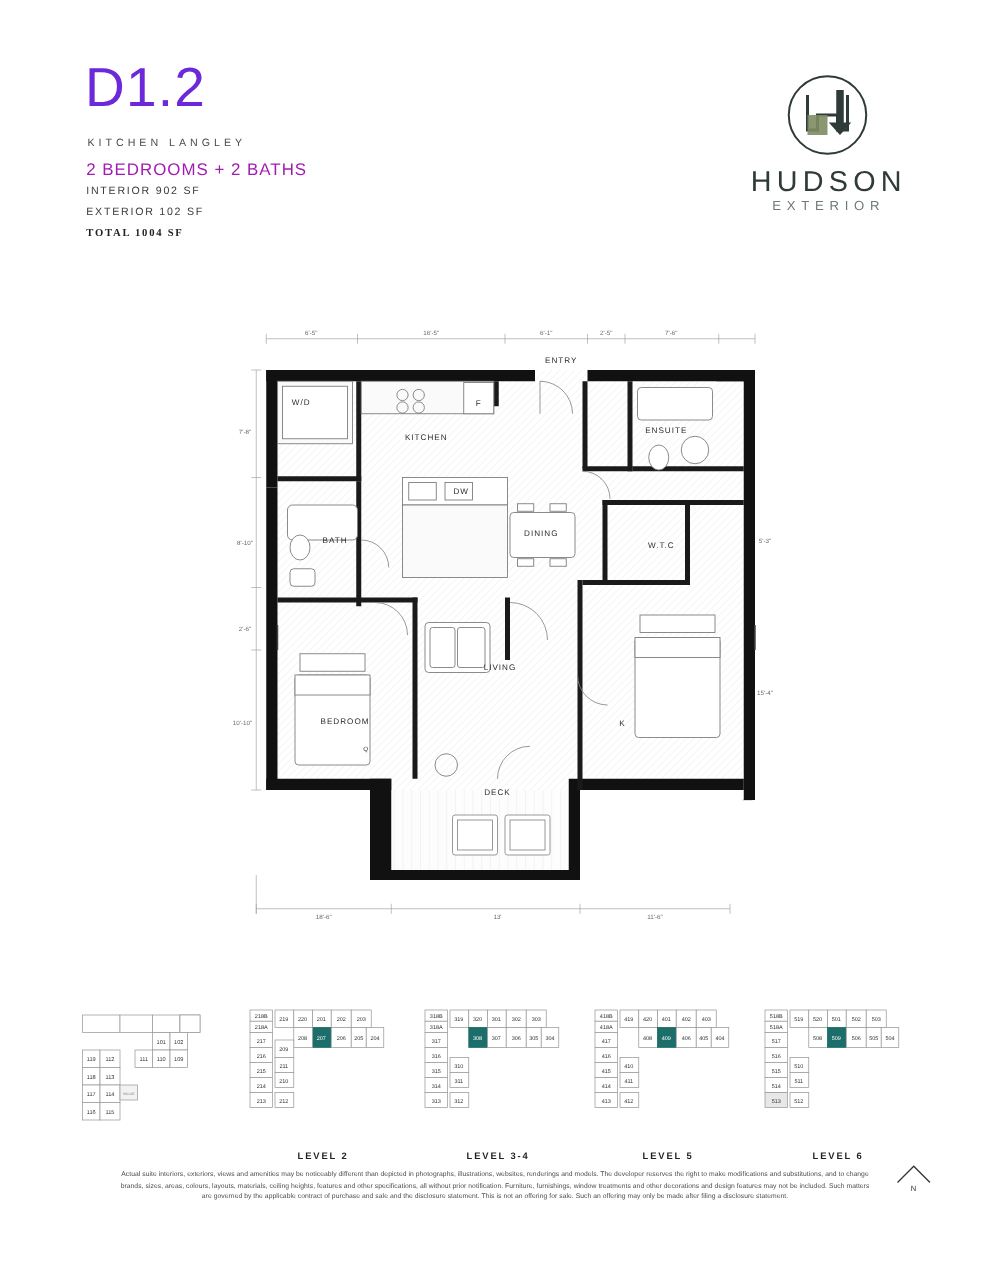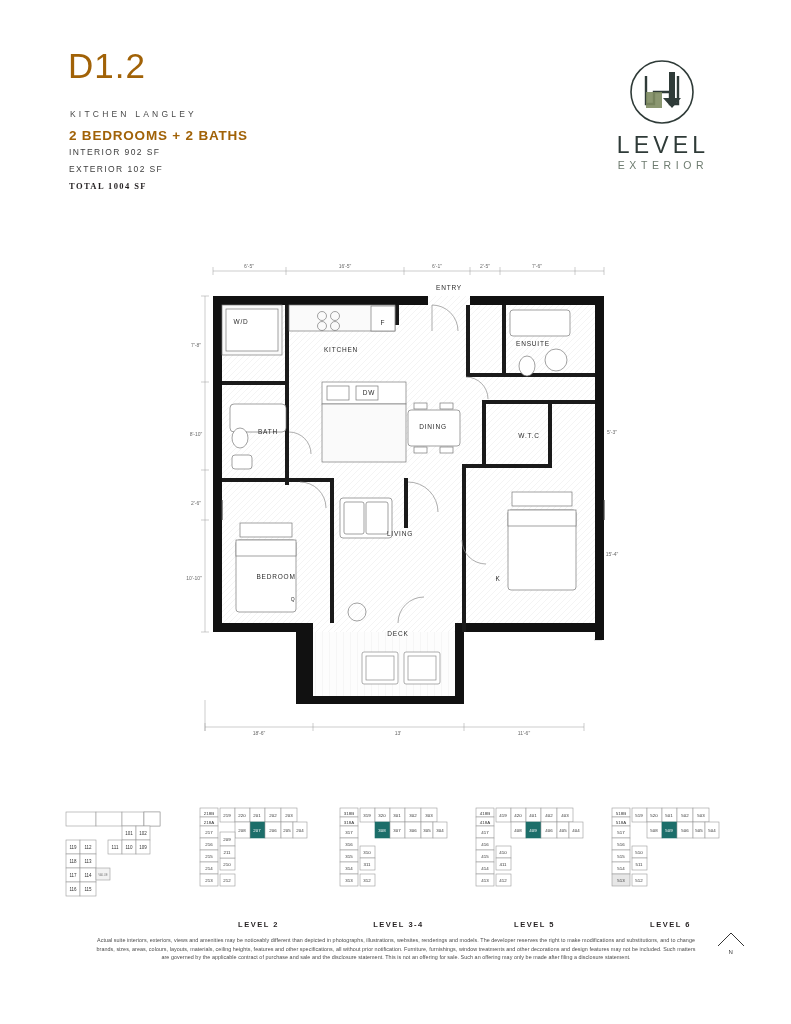--- a/index.html
+++ b/index.html
@@ -11,30 +11,30 @@
     color: #231f20;
     position: relative;
     overflow: hidden;
   }
   .page { position: relative; width: 791px; height: 1024px; }
 
   
   .header { position:absolute; left:0; top:0; width:791px; height:230px; }
   .plan-code {
     position:absolute; left:68px; top:46px;
-    font-size:35px; letter-spacing:1px; font-weight:300; color:#a16207;
+    font-size:44px; letter-spacing:1px; font-weight:300; color:#6d28d9;
     font-family:"Liberation Sans", sans-serif;
   }
   .plan-sub {
     position:absolute; left:70px; top:109px;
     font-size:8.5px; letter-spacing:3.2px; color:#4a4a4a; font-weight:400;
   }
   .plan-beds {
     position:absolute; left:69px; top:128px;
-    font-size:13.5px; letter-spacing:0.8px; color:#a16207; font-weight:700;
+    font-size:13.5px; letter-spacing:0.8px; color:#a21caf; font-weight:400;
   }
   .plan-meta { position:absolute; left:69px; top:144px; }
   .plan-meta div { font-size:8.5px; letter-spacing:1.4px; color:#3c3c3c; line-height:17px; }
   .plan-meta div.total { font-weight:700; color:#231f20;font-family:Liberation Serif, serif; }
 
   
   .logo-wrap { position:absolute; left:588px; top:58px; width:150px; height:125px; }
   .logo-mark { position:absolute; left:34px; top:0; width:80px; height:68px; }
   .logo-name {
     position:absolute; left:0; top:74px; width:150px; text-align:center;
@@ -85,21 +85,21 @@
 
     <div class="logo-wrap">
       <div class="logo-mark">
         <svg width="80" height="68" viewBox="0 0 80 68">
           <circle cx="40" cy="34" r="31" fill="none" stroke="#2f3b38" stroke-width="1.6"></circle>
           <path d="M24 18 L24 46 L32 46 L32 34 L48 34 L48 46 L56 46 L56 18" fill="none" stroke="#2f3b38" stroke-width="2.4"></path>
           <path d="M24 18 L24 34 L40 34 L40 50 L24 50 Z" fill="#7e8c62" opacity="0.9"></path>
           <path d="M47 14 L47 40 L41 40 L50 50 L59 40 L53 40 L53 14 Z" fill="#2f3b38"></path>
         </svg>
       </div>
-      <div class="logo-name">LEVEL</div>
+      <div class="logo-name">HUDSON</div>
       <div class="logo-sub">EXTERIOR</div>
     </div>
   </div>
 
   <div style="position:absolute;left:0;top:0;width:791px;height:780px;">
     <svg width="791" height="780" viewBox="0 0 791 780">
       <defs>
         <pattern id="floorhatch" width="6" height="6" patternUnits="userSpaceOnUse">
           <rect width="6" height="6" fill="#ffffff"></rect>
           <path d="M0 6 L6 0" stroke="#ececec" stroke-width="0.6"></path>

